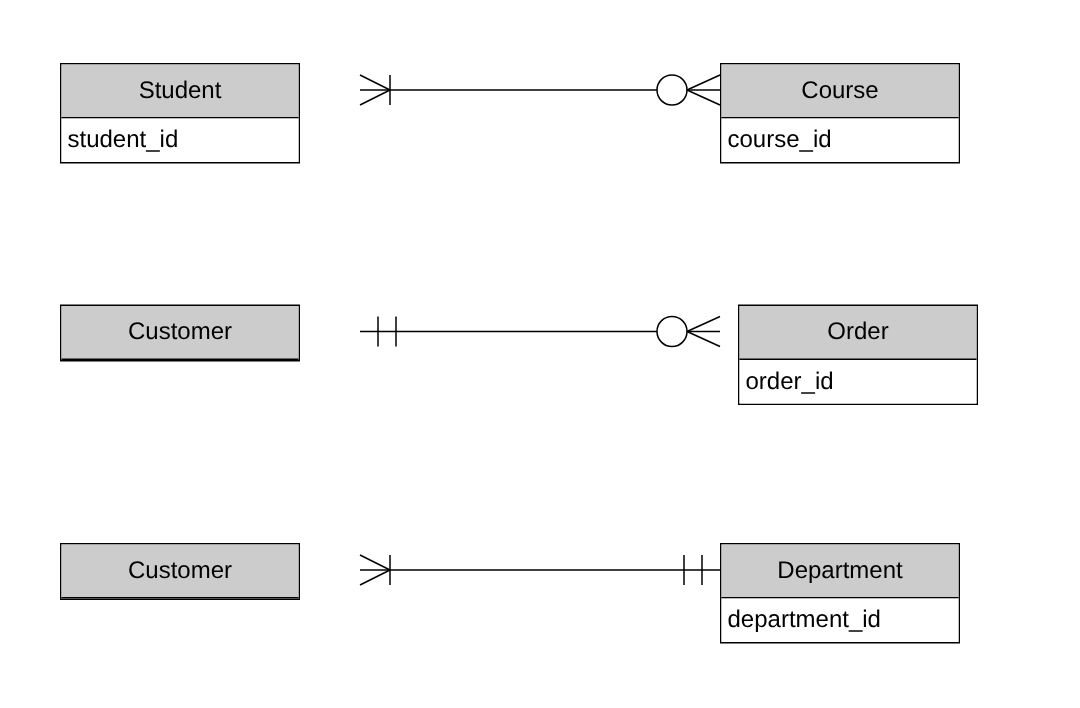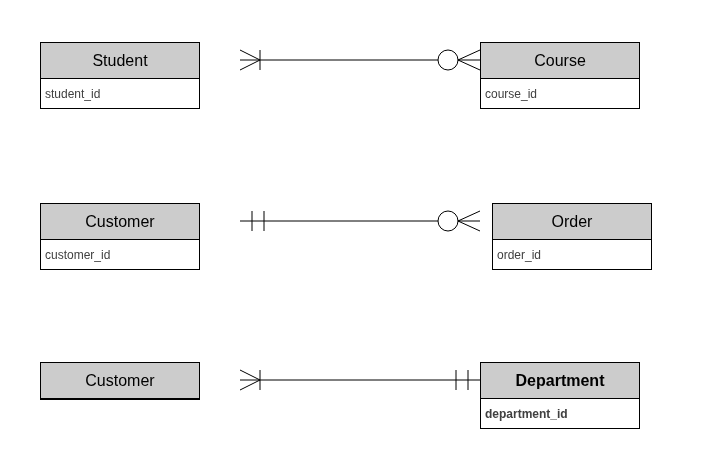--- a/index.html
+++ b/index.html
@@ -38,31 +38,31 @@
     justify-content: center;
     font-size: 16px;
     color: #000000;
     white-space: nowrap;
   }
   .entity-attr {
     height: 29px;
     display: flex;
     align-items: center;
     padding: 0 4px;
-    font-size: 12px;
-    color: #404040;
+    font-size: 16px;
+    color: #000000;
     white-space: nowrap;
     background: #ffffff;
   }
   .e-student    { left: 40px;  top: 42px;  }
   .e-course     { left: 480px; top: 42px;  }
   .e-customer   { left: 40px;  top: 203px; }
   .e-order      { left: 492px; top: 203px; }
   .e-employee   { left: 40px;  top: 362px; }
-  .e-department { left: 480px; top: 362px; font-weight: bold; }
+  .e-department { left: 480px; top: 362px; }
 </style>
 </head>
 <body>
 
 <div class="canvas">
 
   <svg id="connector-layer" viewBox="0 0 720 472" xmlns="http://www.w3.org/2000/svg">
       <g>
         <line x1="240" y1="60" x2="480" y2="60" stroke="#000000" stroke-width="1"></line>
         <line x1="240" y1="50" x2="260" y2="60" stroke="#000000" stroke-width="1"></line>
@@ -105,23 +105,20 @@
     </div>
     <div class="entity-attr">
       <span>course_id</span>
     </div>
   </div>
 
   <div class="entity e-customer">
     <div class="entity-header">
       <span>Customer</span>
     </div>
-    <div class="entity-attr">
-      <span>customer_id</span>
-    </div>
   </div>
 
   <div class="entity e-order">
     <div class="entity-header">
       <span>Order</span>
     </div>
     <div class="entity-attr">
       <span>order_id</span>
     </div>
   </div>

